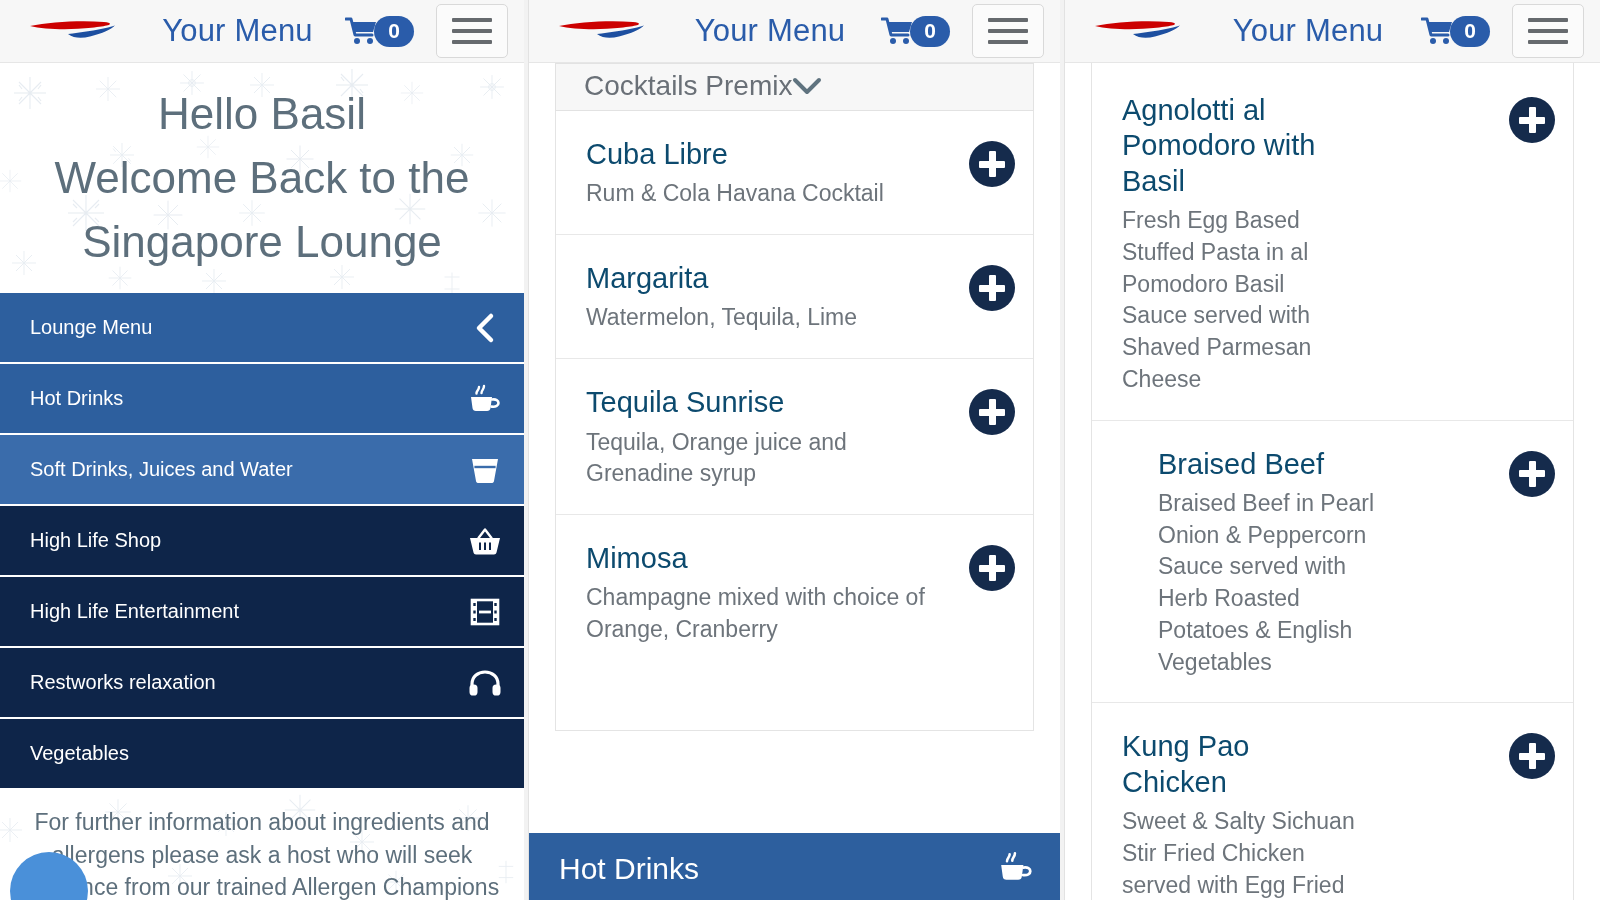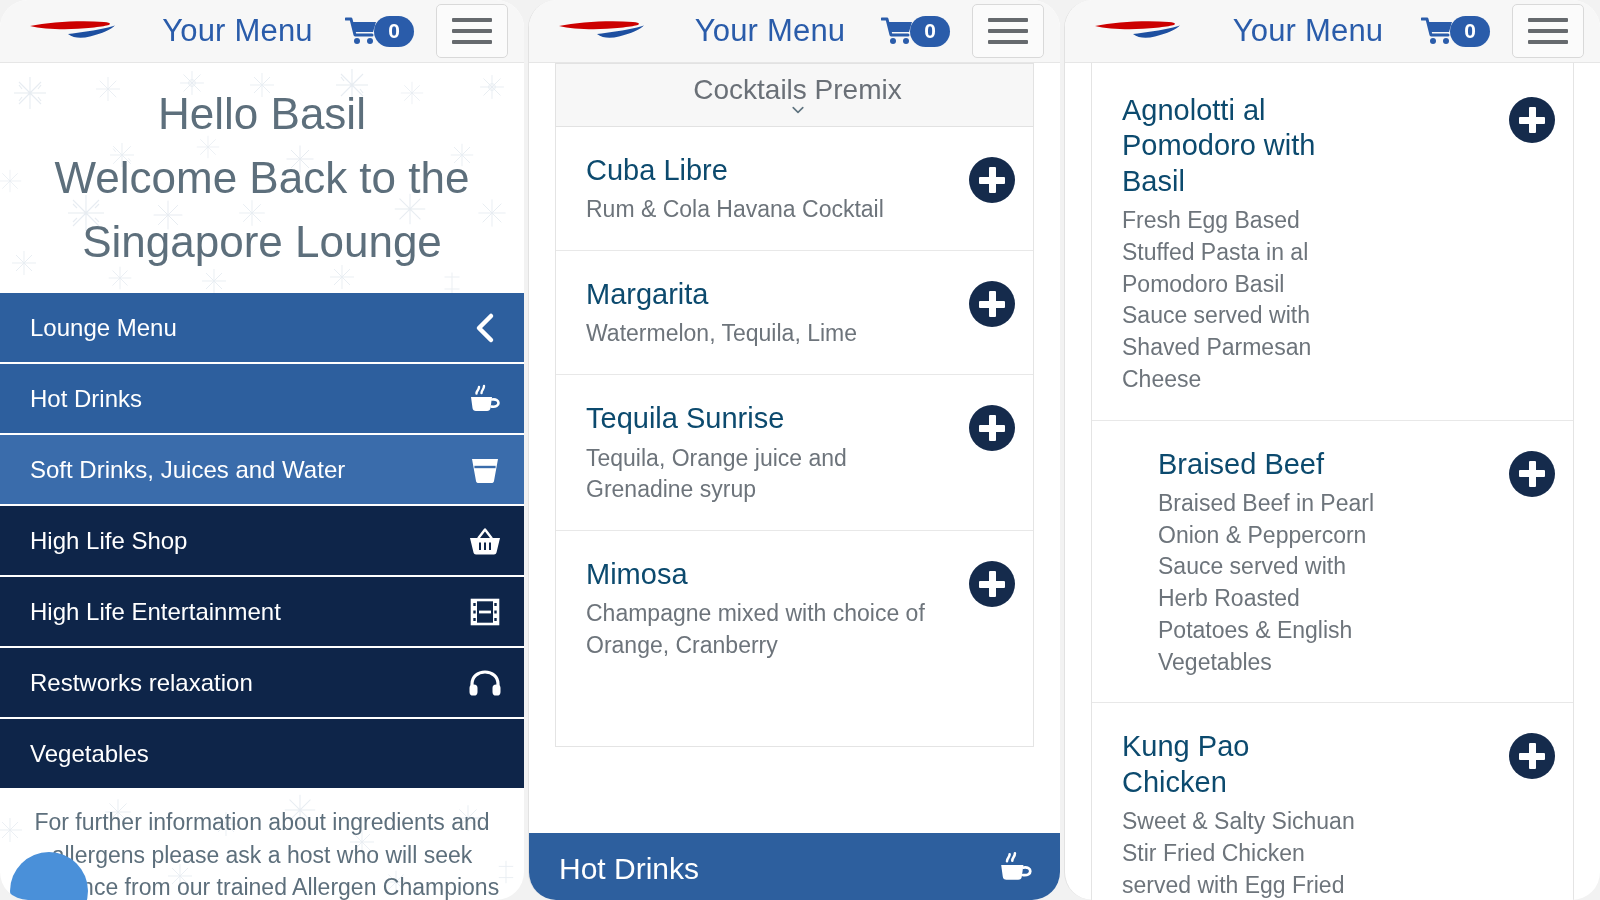--- a/index.html
+++ b/index.html
@@ -7,21 +7,21 @@
     width: 1600px; height: 900px;
     background: #ffffff;
     font-family: "Liberation Sans", sans-serif;
     overflow: hidden;
   }
   .screen { position: relative; width: 1600px; height: 900px; background:#f2f2f2; }
 
   
   .panel {
     position: absolute; top: 0; height: 900px;
-    background: #ffffff; overflow: hidden; border-radius: 28px;
+    background: #ffffff; overflow: hidden;
   }
   #panel-1 { left: 0px;    width: 524px; }
   #panel-2 { left: 528px;  width: 532px; border-left:1px solid #e2e2e2; }
   #panel-3 { left: 1064px; width: 536px; border-left:1px solid #e2e2e2; }
 
   
   .app-header {
     position: relative; height: 63px; width: 100%;
     background: #f7f7f7;
     border-bottom: 1px solid #e6e6e6;
@@ -86,21 +86,21 @@
   
   .nav-list { position: relative; }
   .nav-item {
     position: relative;
     height: 71px;
     display: flex; align-items: center;
     padding: 0 22px 0 30px;
     color: #ffffff;
     border-bottom: 2px solid #ffffff;
   }
-  .nav-item .label { font-size: 24px; flex: 1 1 auto; white-space: nowrap; }
+  .nav-item .label { font-size: 20px; flex: 1 1 auto; white-space: nowrap; }
   .nav-item .nav-icon { flex: 0 0 auto; width: 34px; height: 34px; display:flex; align-items:center; justify-content:center; }
   .nav-item .nav-icon svg { display:block; }
 
   
   .footer-note {
     position: relative;
     padding: 16px 14px 0;
     text-align: center;
     font-size: 23px;
     line-height: 1.42;
@@ -114,26 +114,25 @@
     position: absolute;
     left: 10px; bottom: -30px;
     width: 78px; height: 78px;
     border-radius: 50%;
     background: #4a90d9;
     z-index: 3;
   }
 
   
   .section-header {
-    display: flex; align-items: center; justify-content: center;
+    display: flex; align-items: center; justify-content: flex-start;
     background: #f7f7f7;
     border: 1px solid #e2e2e2;
     padding: 10px 22px 12px 28px;
-    height: 64px;
-    flex-direction: column;
+    height: 48px;
   }
   .section-header .sh-title { font-size: 28px; color: #6a7077; white-space: nowrap; }
   .chevron-down { width: 30px; height: 20px; }
 
   .card {
     background: #ffffff;
     border: 1px solid #e4e4e4;
     border-top: none;
     margin: 0 26px 0 26px;
     padding: 0 0 60px 0;

